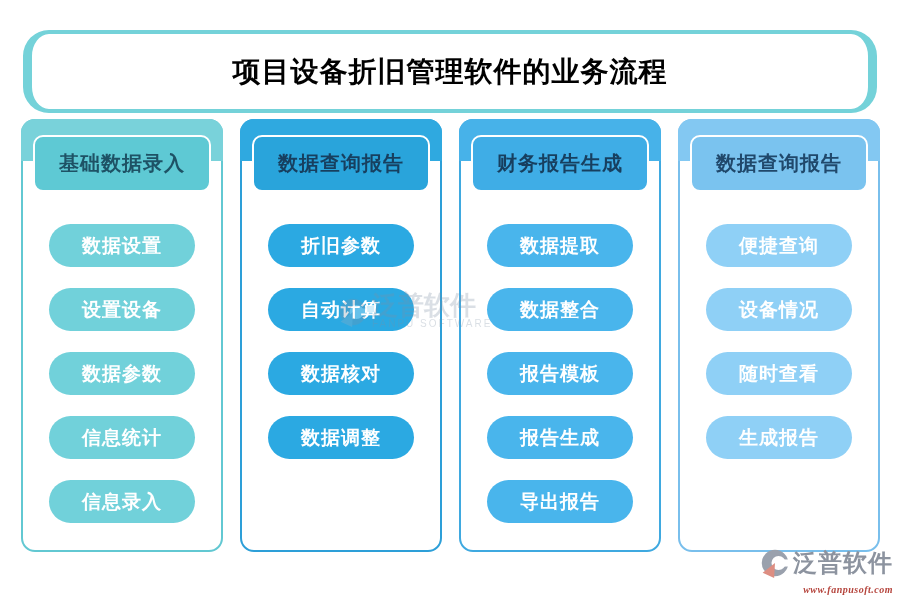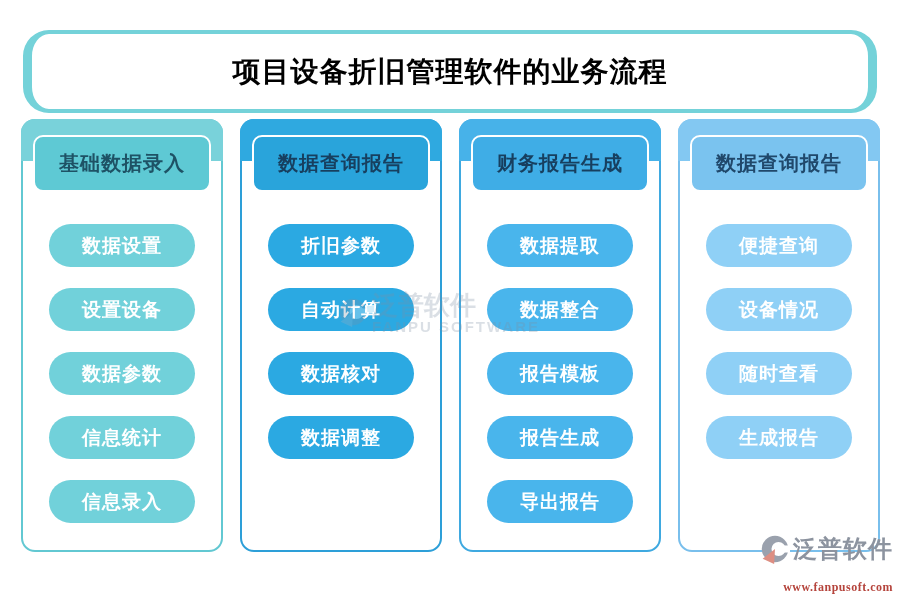--- a/index.html
+++ b/index.html
@@ -43,30 +43,30 @@
     color:#ffffff; font-size:19px; font-weight:bold; letter-spacing:1px;
   }
 
   
   .wm-center {
     position:absolute; left:338px; top:292px; display:flex; align-items:flex-start;
     opacity:0.28; pointer-events:none;
   }
   .wm-center .wm-logo { width:30px; height:34px; margin-right:4px; margin-top:3px; }
   .wm-center .wm-brand { font-size:26px; font-weight:bold; color:#7d8fa3; line-height:26px; }
-  .wm-center .wm-sub { font-size:15px; font-weight:bold; color:#7d8fa3; letter-spacing:2px; }
+  .wm-center .wm-sub { font-size:10px; font-weight:normal; color:#7d8fa3; letter-spacing:2px; }
 
   
   .wm-corner { position:absolute; right:7px; bottom:5px; display:flex; flex-direction:column; align-items:flex-end; }
   .wm-corner .row { display:flex; align-items:center; }
   .wm-corner .wm-logo { width:30px; height:34px; margin-right:3px; }
   .wm-corner .wm-brand { font-size:24px; font-weight:bold; color:#8c939f; letter-spacing:1px; }
   .wm-corner .wm-url {
-    font-family:"Liberation Serif", serif; font-size:12px; font-weight:bold;
-    color:#b5443c; margin-top:14px; letter-spacing:0.5px;
+    font-family:"Liberation Serif", serif; font-size:10px; font-weight:bold;
+    color:#b5443c; margin-top:4px; letter-spacing:0.5px;font-style:italic;
   }
 </style>
 </head>
 <body>
 
 <div id="canvas">
 
   <div class="title-box">
     <span>项目设备折旧管理软件的业务流程</span>
   </div>

